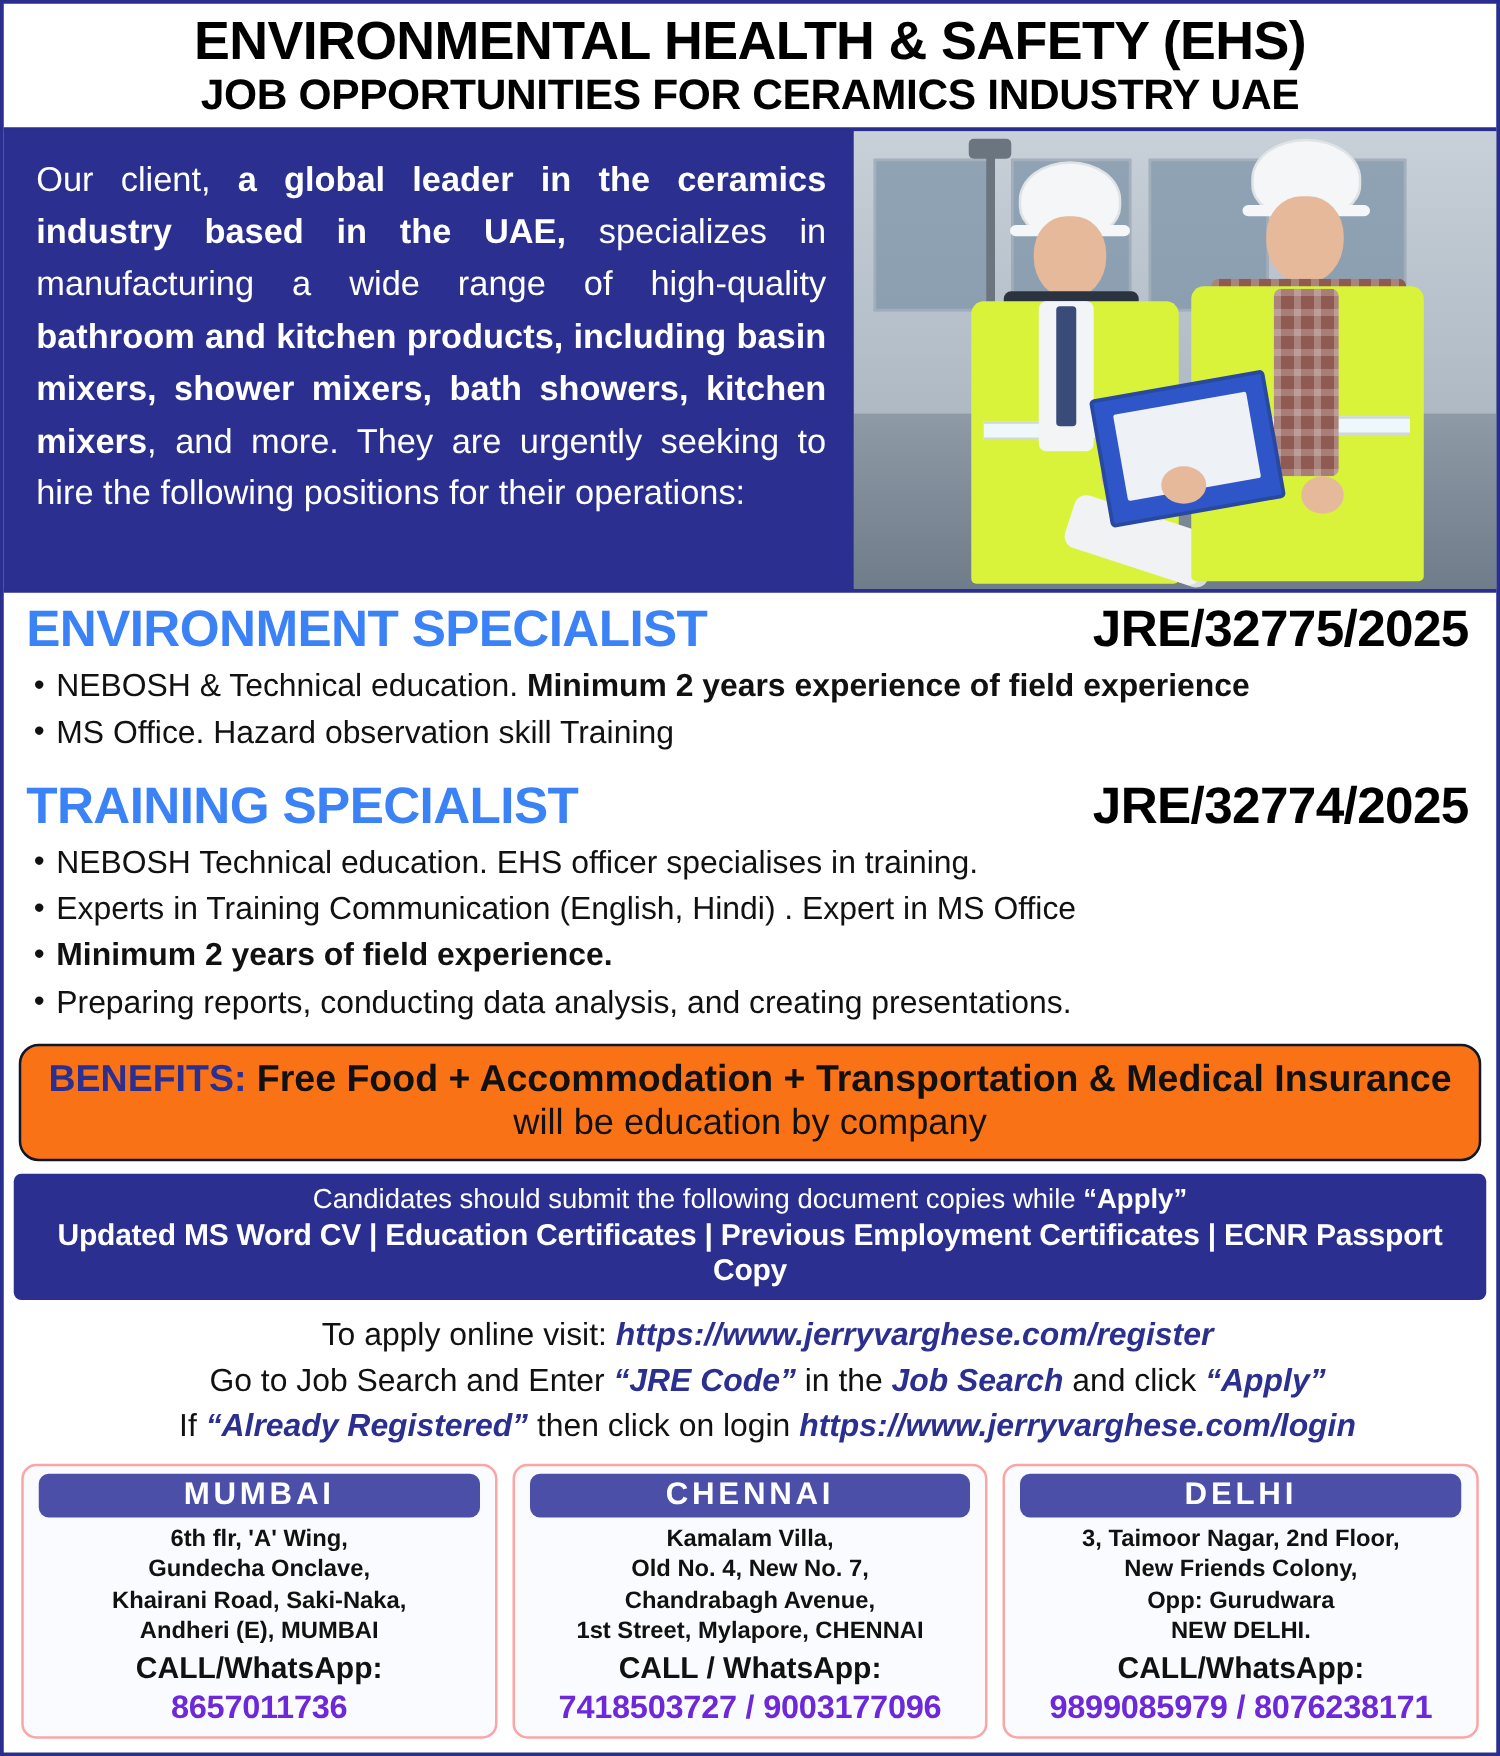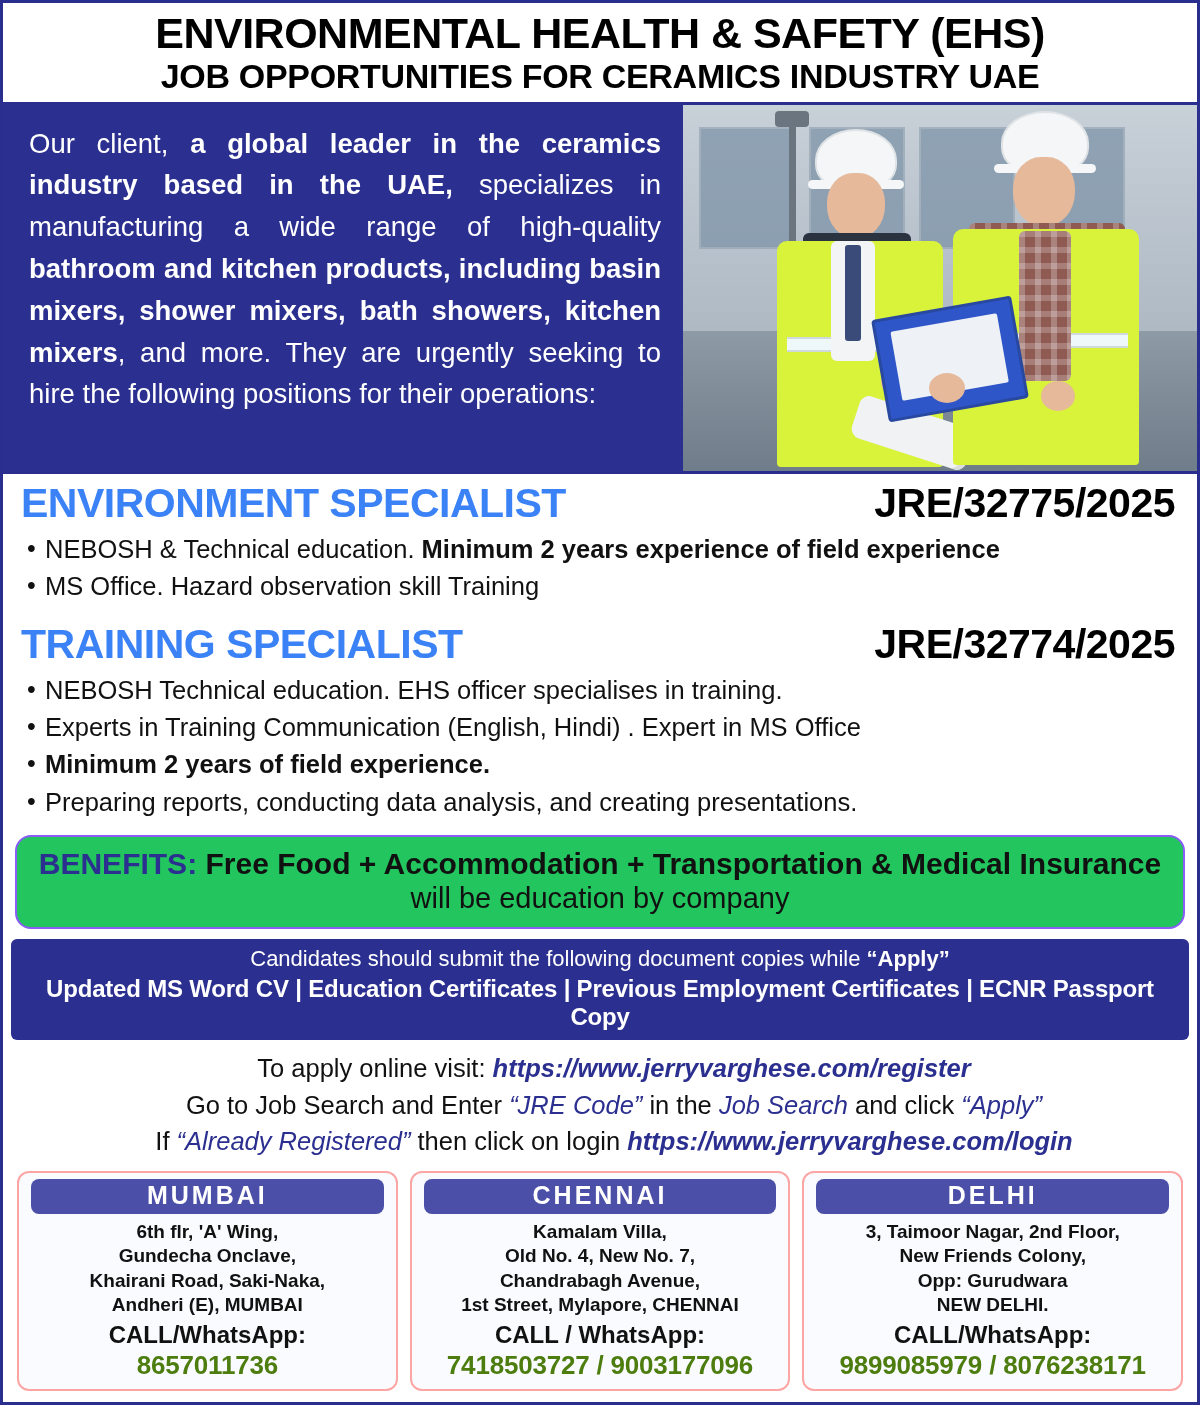--- a/index.html
+++ b/index.html
@@ -188,23 +188,23 @@
     position: absolute;
     left: 2px;
     top: -1px;
     font-size: 25px;
   }
   .bullets li b { font-weight: bold; }
 
   
   .benefits {
     margin: 14px 12px 0 12px;
-    border: 2px solid #8b5cf6;
+    border: 2px solid #0f172a;
     border-radius: 16px;
-    background: #22c55e;
+    background: #f97316;
     padding: 10px 10px 12px 10px;
     text-align: center;
   }
   .benefits .l1 { font-size: 30px; line-height: 1.12; }
   .benefits .l1 .kw { color: #2b2f8f; font-weight: bold; }
   .benefits .l1 .txt { color: #111; font-weight: bold; }
   .benefits .l2 { font-size: 29px; color: #111; margin-top: 2px; }
 
   
   .docs {
@@ -221,21 +221,21 @@
 
   
   .apply {
     text-align: center;
     margin-top: 10px;
     color: #111;
     padding-left: 28px;
   }
   .apply div { font-size: 25.5px; line-height: 1.42; }
   .apply .lnk { color: #2b2f8f; font-weight: bold; font-style: italic; }
-  .apply .em  { color: #2b2f8f; font-weight: normal; font-style: italic; margin-top: 36px; }
+  .apply .em  { color: #2b2f8f; font-weight: bold; font-style: italic; margin-top: 36px; }
 
   
   .offices {
     display: flex;
     gap: 12px;
     margin: 12px 14px 0 14px;
   }
   .office {
     flex: 1;
     border: 2px solid #fca5a5;
@@ -263,21 +263,21 @@
   }
   .office .call {
     font-size: 24px;
     font-weight: bold;
     color: #111;
     margin-top: 4px;
   }
   .office .phone {
     font-size: 26px;
     font-weight: bold;
-    color: #4d7c0f;
+    color: #6d28d9;
     letter-spacing: -0.2px;
     margin-top: 1px;
   }
 </style>
 </head>
 <body>
 
 <div class="page">
 
   <div class="header">

